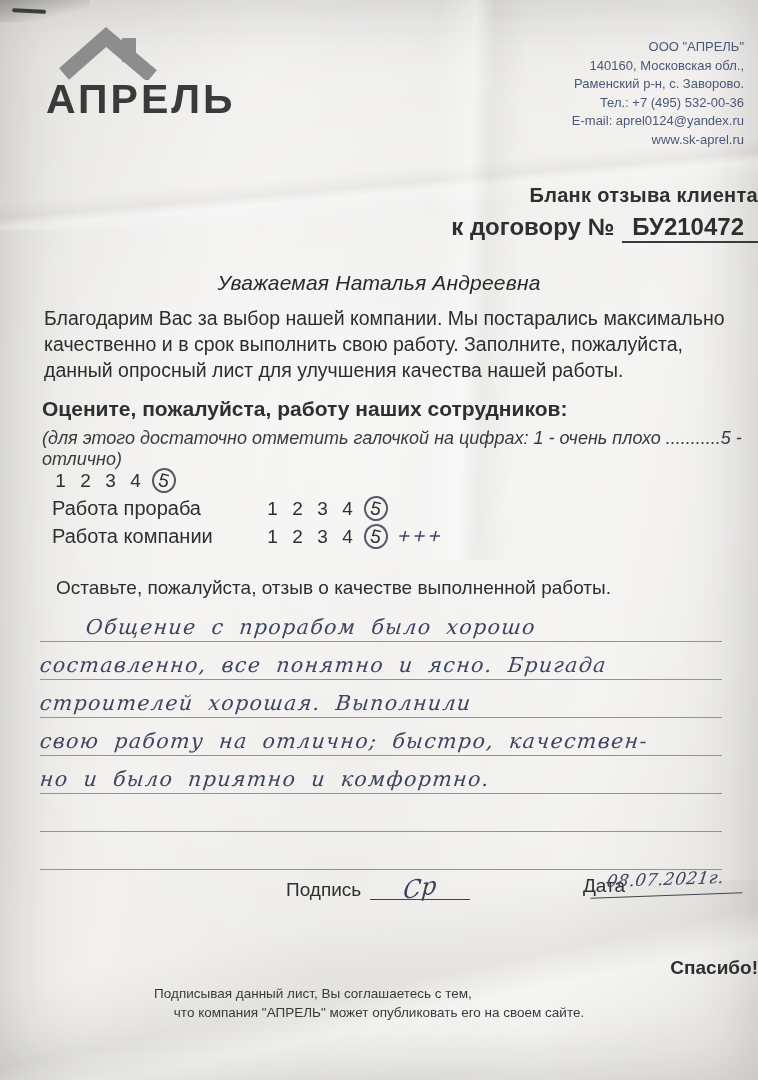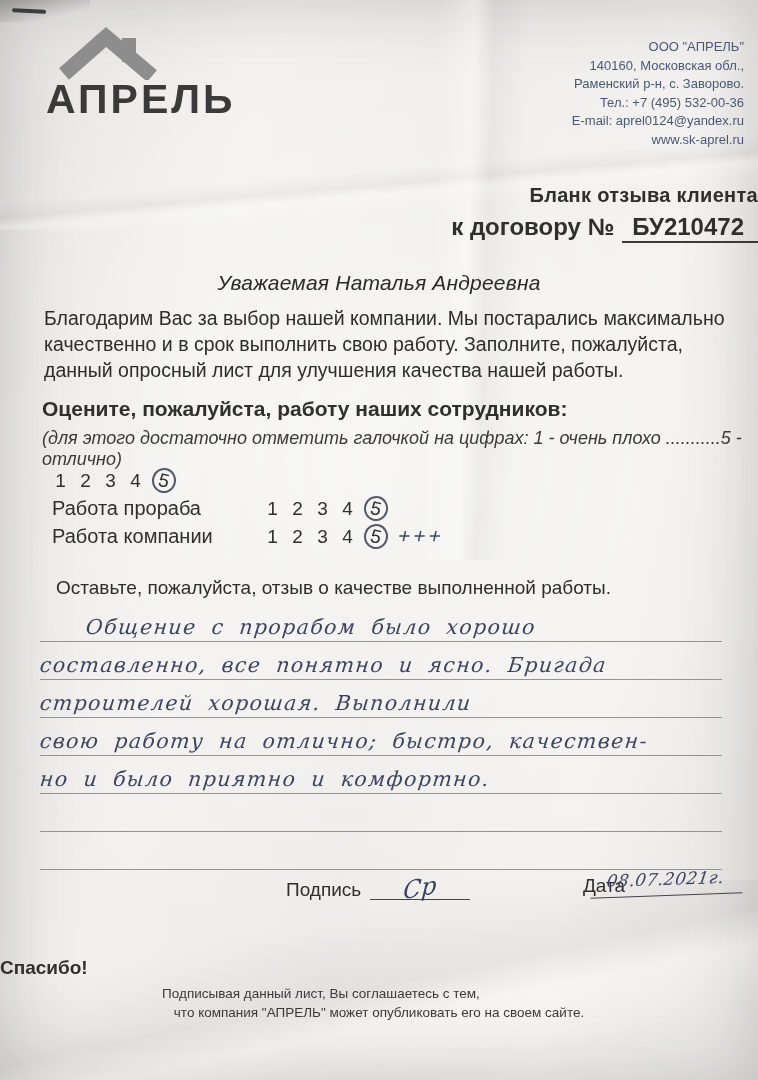--- a/index.html
+++ b/index.html
@@ -79,24 +79,24 @@
     border-bottom: 1.6px solid #44434a; text-align: center; }
   .signature-mark { font-size: 24px; transform: rotate(-10deg) skewX(-14deg); display: inline-block;
     color: #39405c; }
   .date-label { position: absolute; left: 543px; top: 875px; font-size: 19px; margin-left: 40px; }
   .date-line { position: absolute; left: 590px; top: 869px; width: 152px; height: 27px;
     border-bottom: 1.6px solid #44434a; text-align: center; transform: rotate(-2deg); }
   .date-value { font-size: 17px; letter-spacing: 0.5px; transform: skewX(-10deg); display: inline-block;
     white-space: nowrap; }
 
   
-  .thanks { position: absolute; left: 0; top: 957px; width: 758px; text-align: left;
+  .thanks { position: absolute; left: 0; top: 957px; width: 758px; text-align: right;
     font-size: 19px; font-weight: bold; }
   .footer-line1 { position: absolute; left: 0; top: 986px; width: 626px; text-align: center;
-    font-size: 13.5px; color: #3a3a3a; margin-left: 8px; }
+    font-size: 13.5px; color: #3a3a3a; }
   .footer-line2 { position: absolute; left: 0; top: 1005px; width: 758px; text-align: center;
     font-size: 13.5px; color: #3a3a3a; }
 </style>
 </head>
 <body>
 
 <div class="page">
 
   <div class="crease c1"></div>
   <div class="crease c2"></div>

